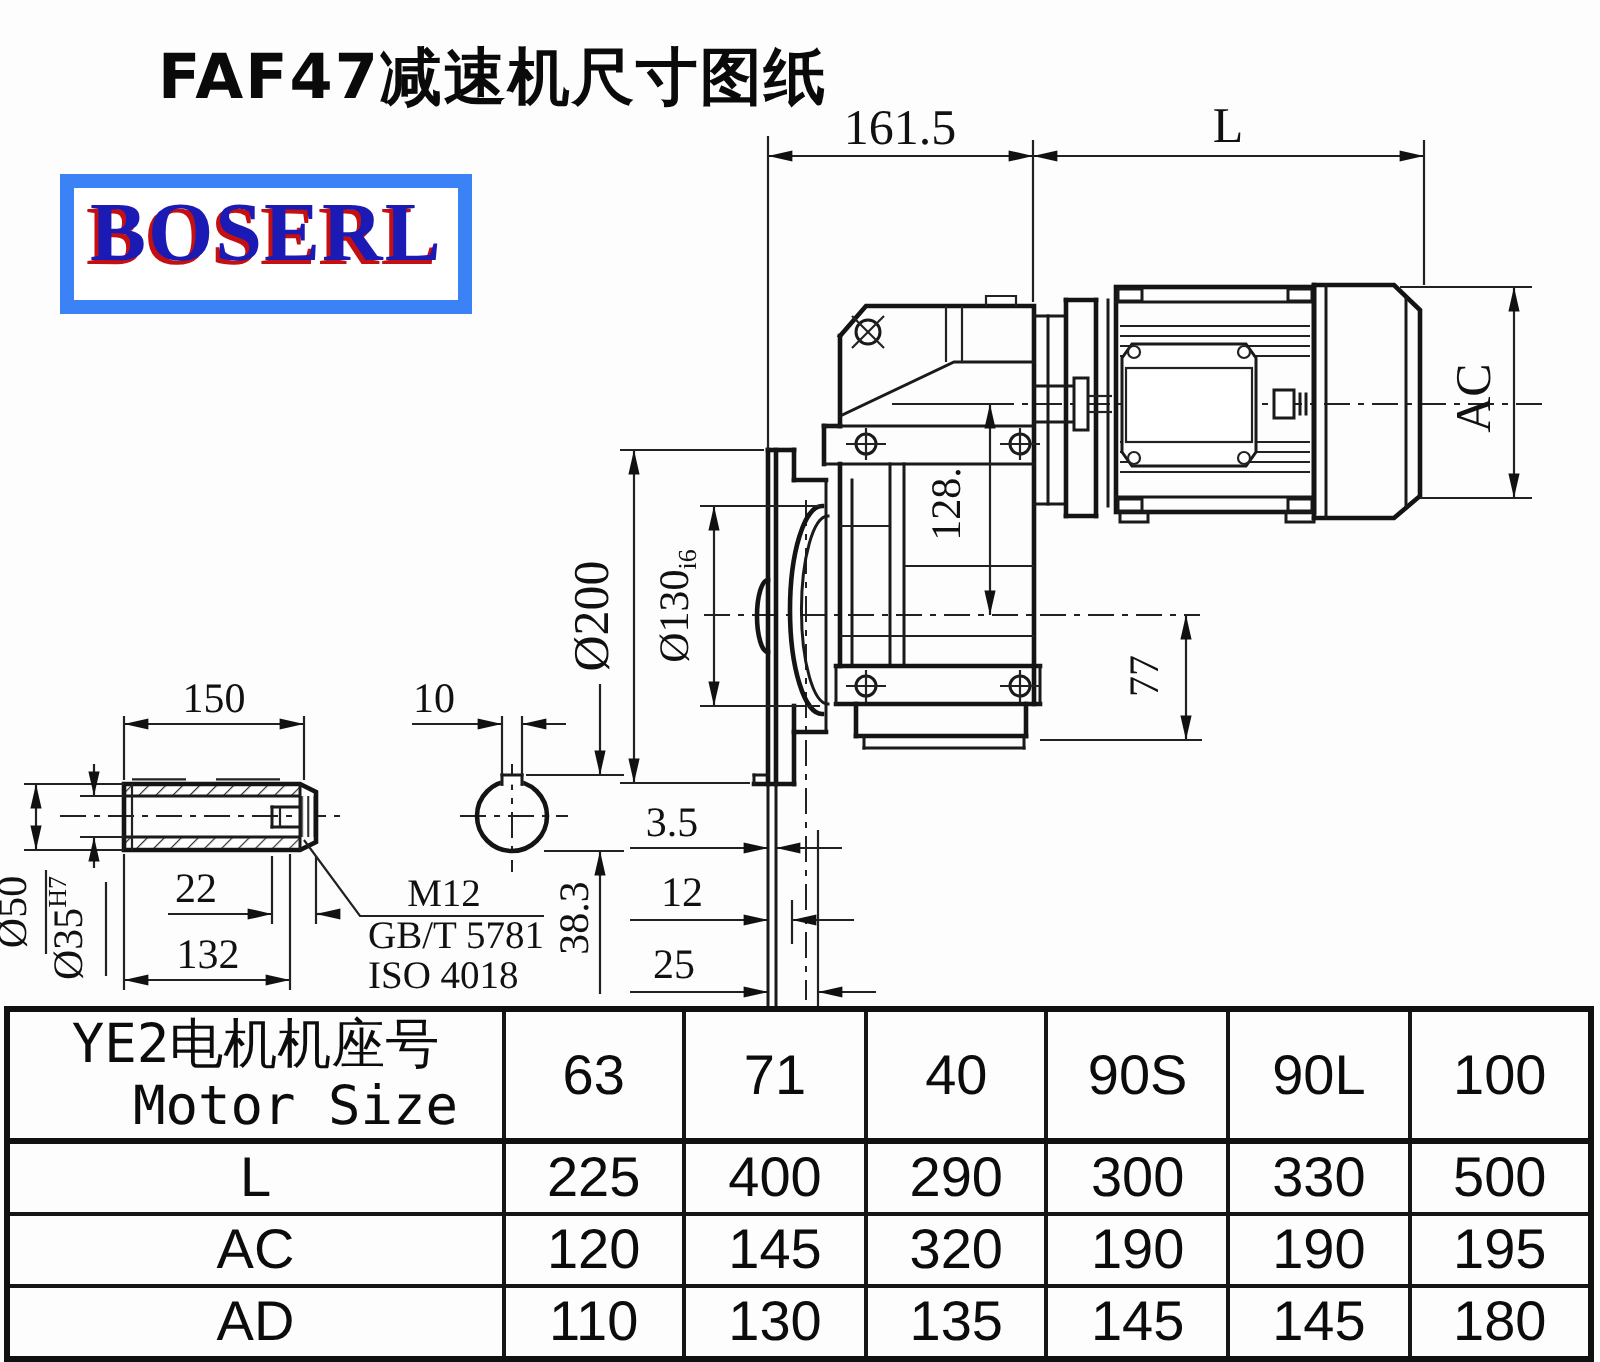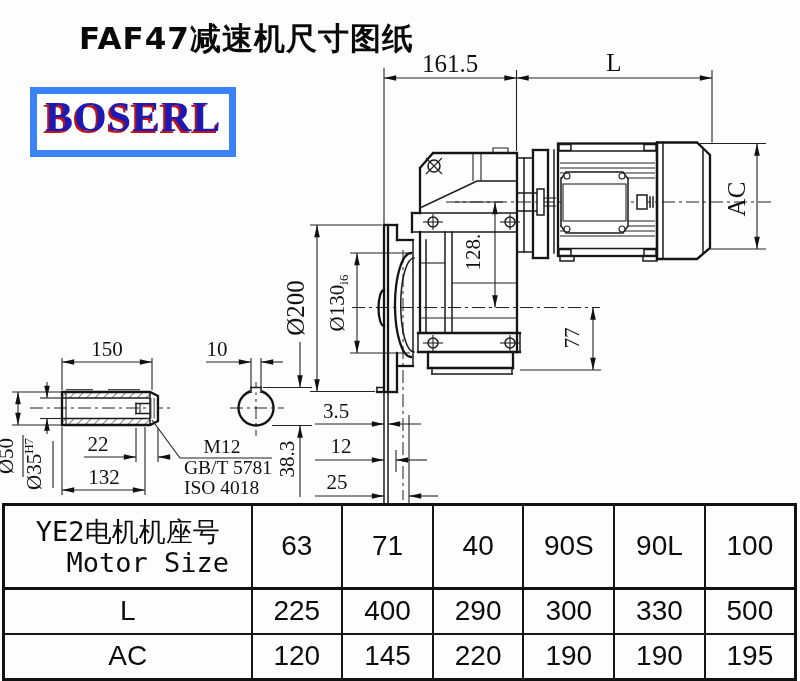--- a/index.html
+++ b/index.html
@@ -330,20 +330,29 @@
     <td>400</td>
     <td>290</td>
     <td>300</td>
     <td>330</td>
     <td>500</td>
   </tr>
   <tr style="height:36px">
     <td>AC</td>
     <td>120</td>
     <td>145</td>
-    <td>220</td>
+    <td>320</td>
     <td>190</td>
     <td>190</td>
     <td>195</td>
   </tr>
+  <tr style="height:37px">
+    <td>AD</td>
+    <td>110</td>
+    <td>130</td>
+    <td>135</td>
+    <td>145</td>
+    <td>145</td>
+    <td>180</td>
+  </tr>
 </tbody>
     </table>
 </div>
 
 </body></html>

